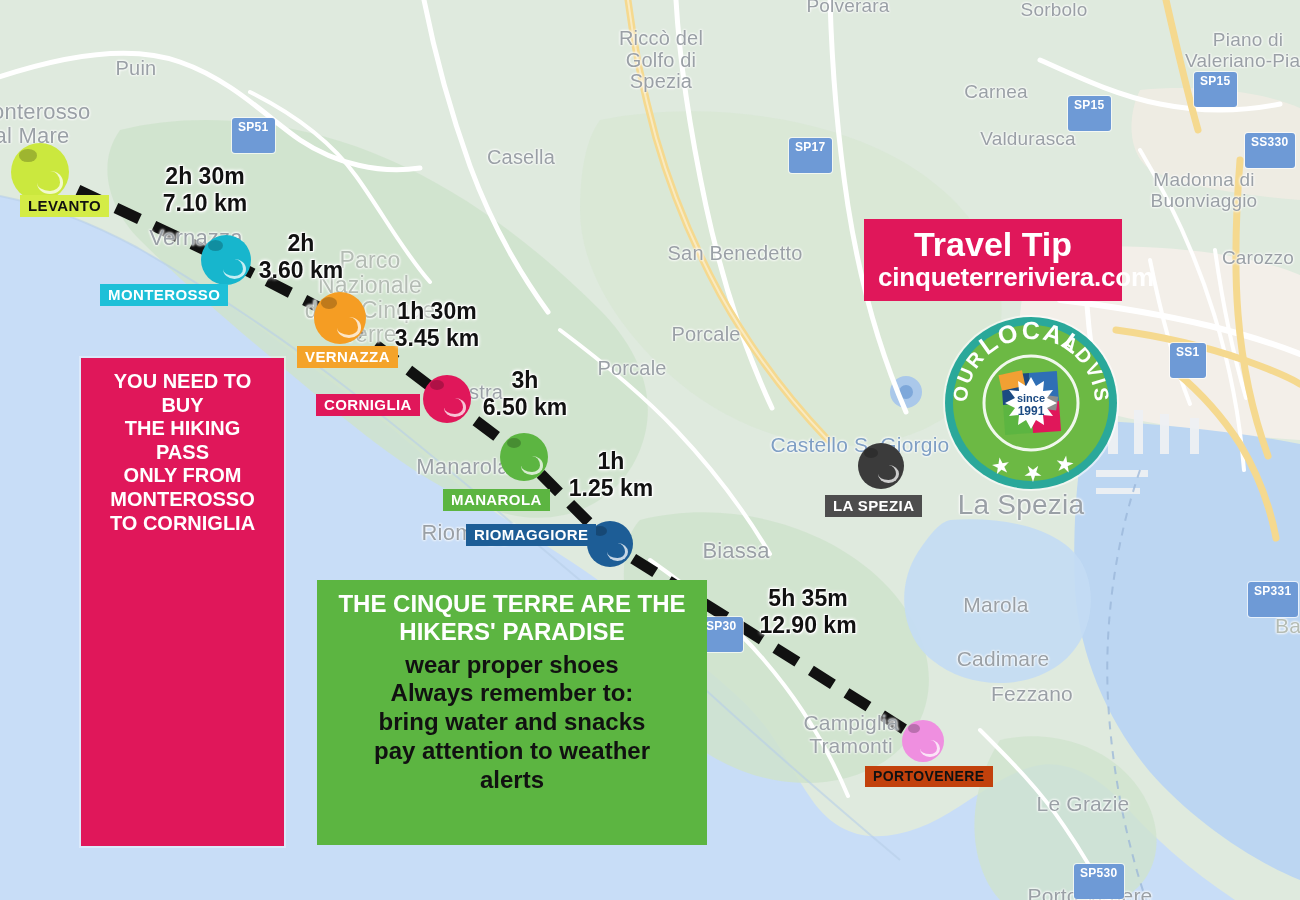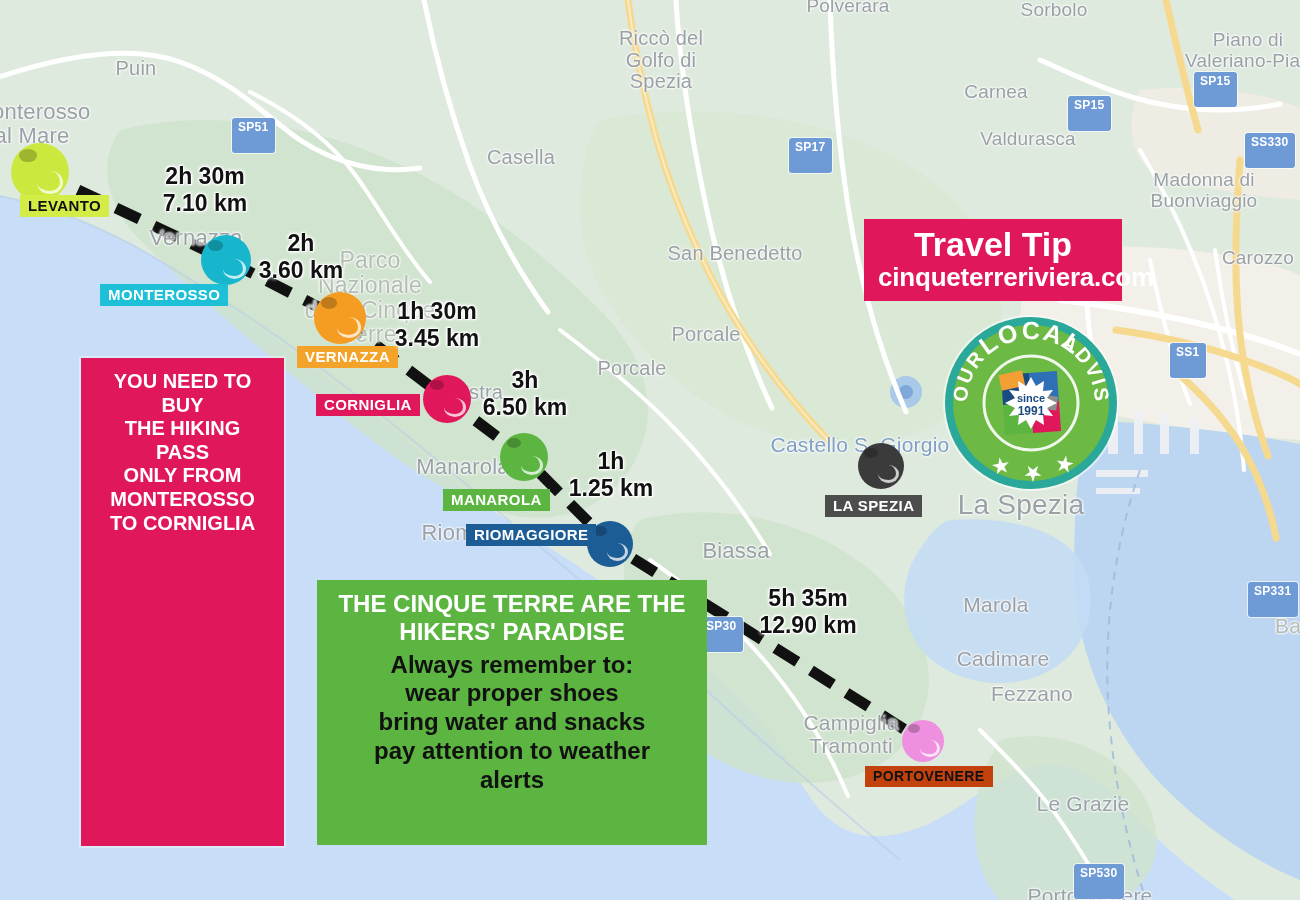--- a/index.html
+++ b/index.html
@@ -374,21 +374,21 @@
         <div>TO CORNIGLIA</div>
       </div>
   </div>
 
   <div class="infobox" id="green-box" style="left: 317px; top: 580px; width: 390px; height: 265px; padding: 10px 8px; background: rgb(92, 181, 65);">
     <div class="hl" id="green-hl" style="font-size:24px;">
         <div>THE CINQUE TERRE ARE THE</div>
         <div>HIKERS' PARADISE</div>
       </div>
     <div class="bd" id="green-bd" style="font-size:24px;margin-top:4px;">
+        <div>wear proper shoes</div>
         <div>Always remember to:</div>
-        <div>wear proper shoes</div>
         <div>bring water and snacks</div>
         <div>pay attention to weather</div>
         <div>alerts</div>
       </div>
   </div>
 
 </div>
 
 </body></html>

